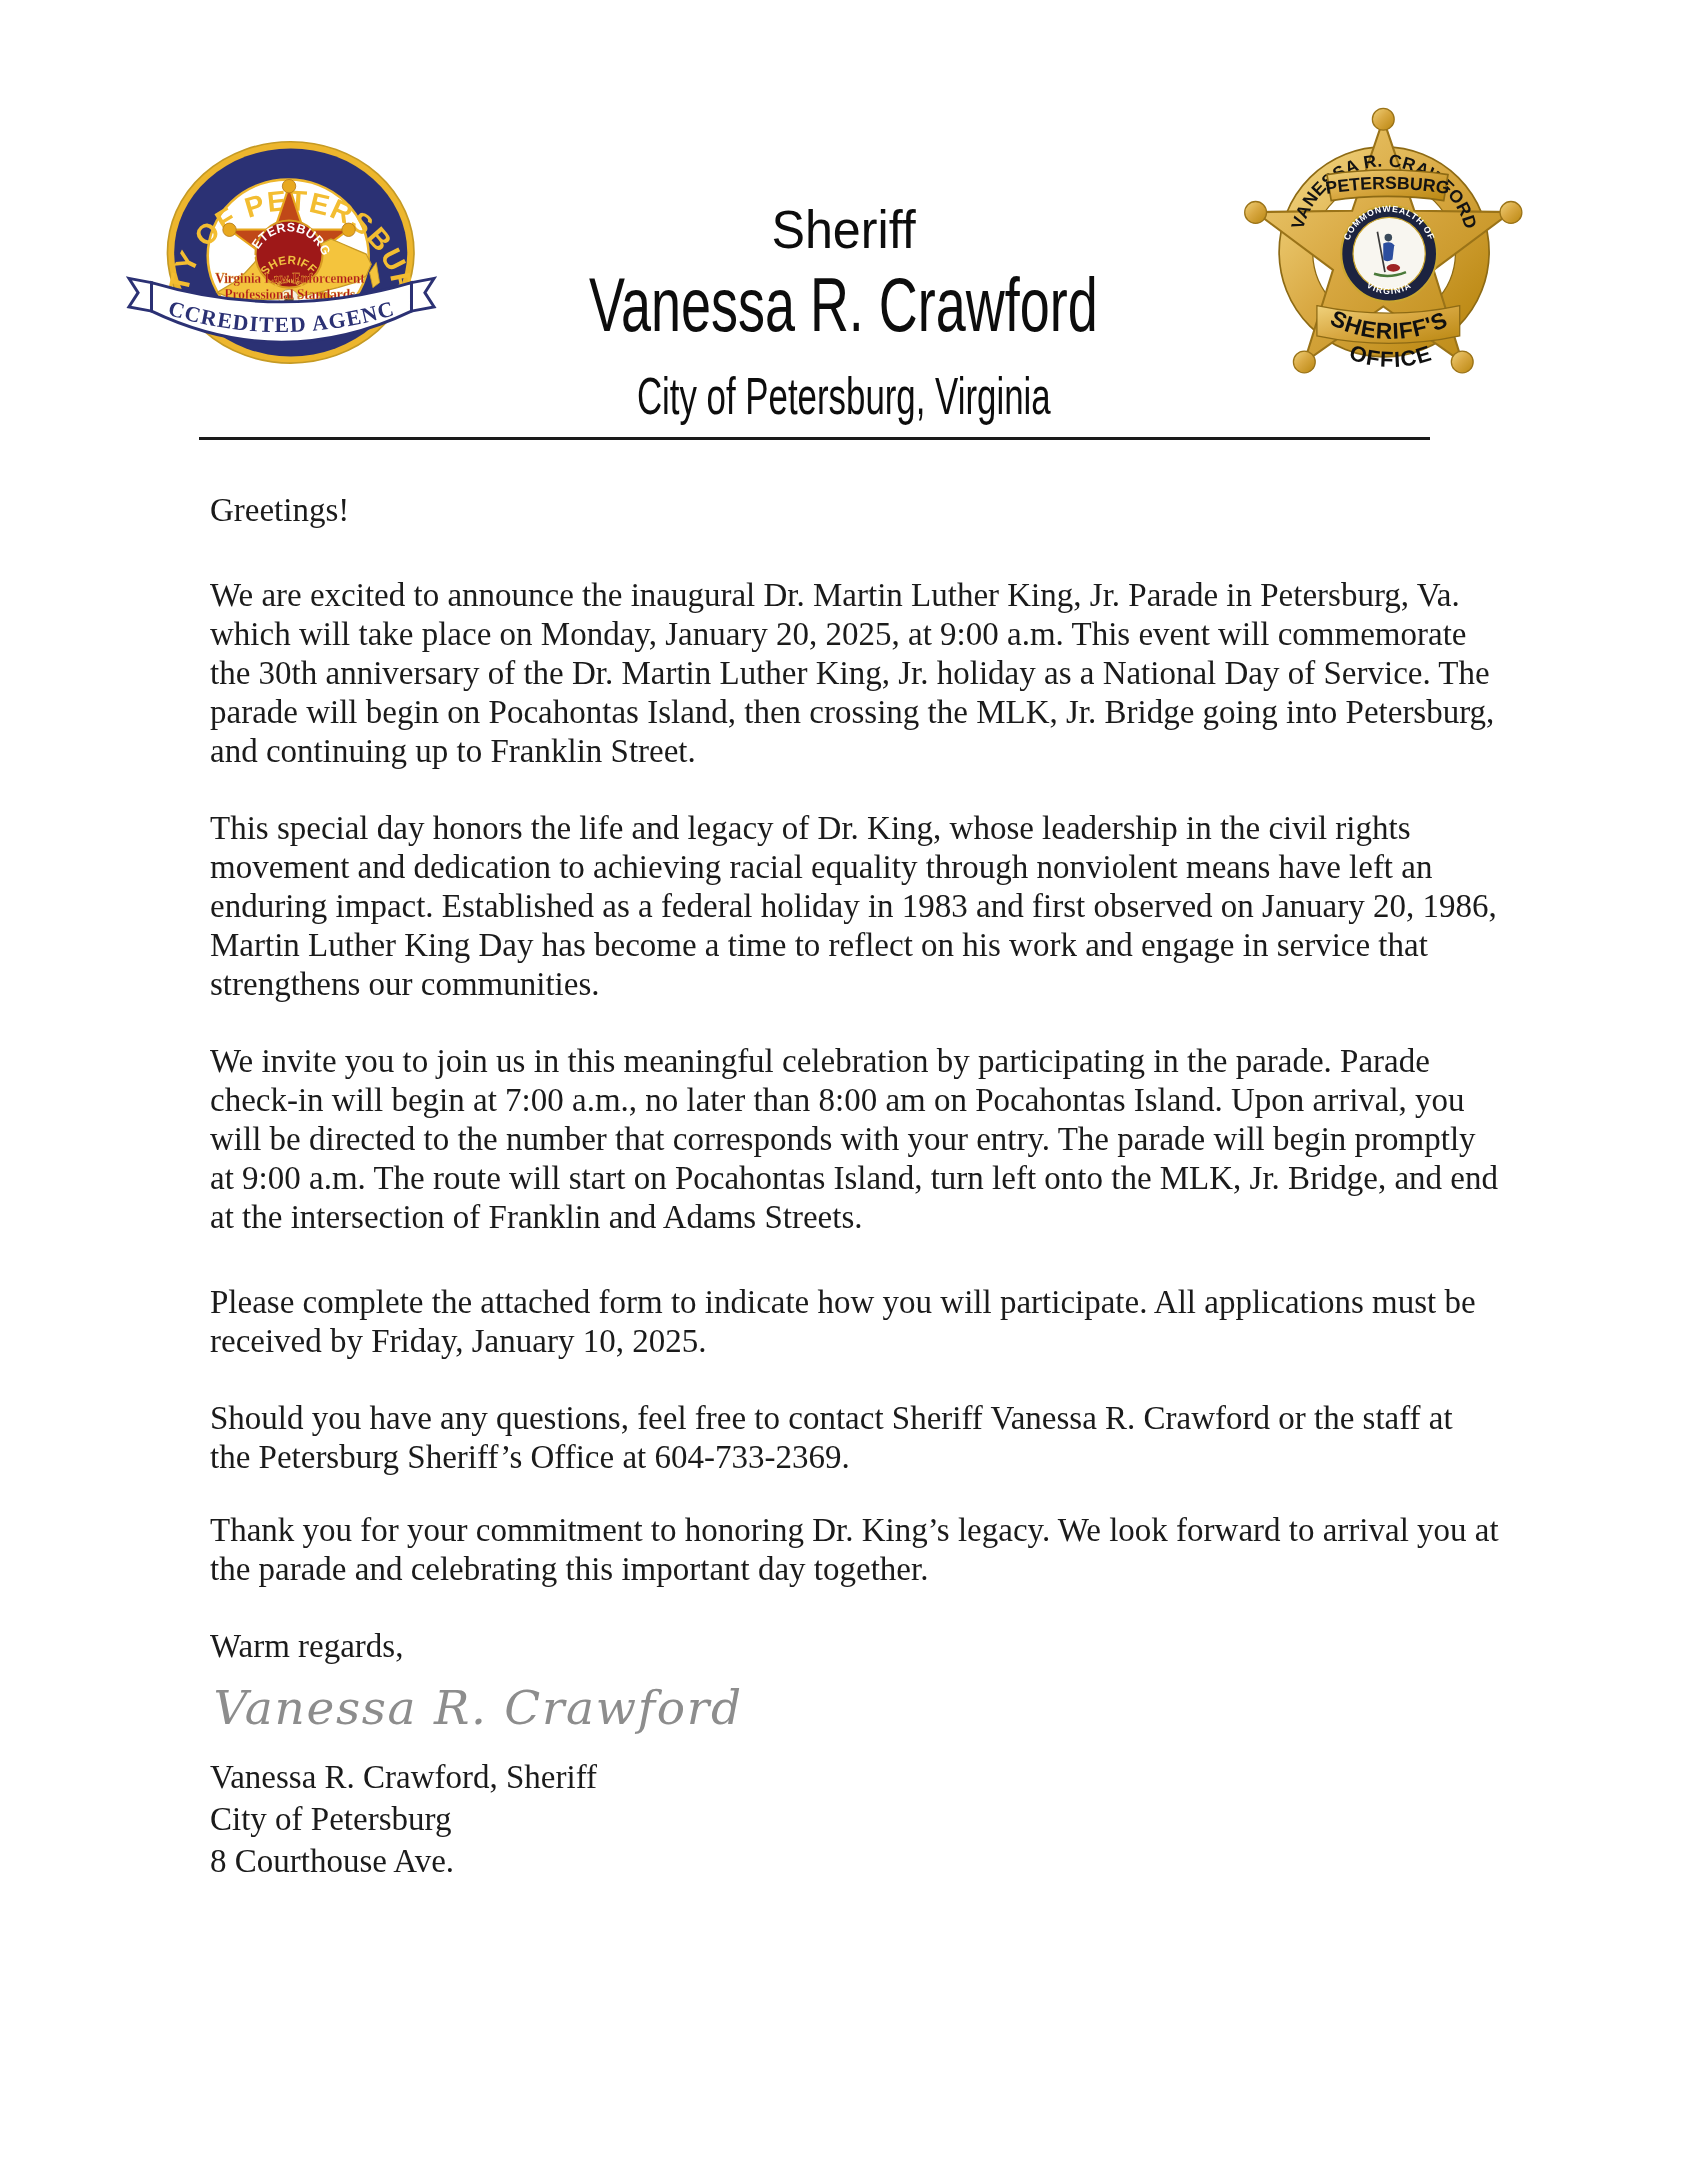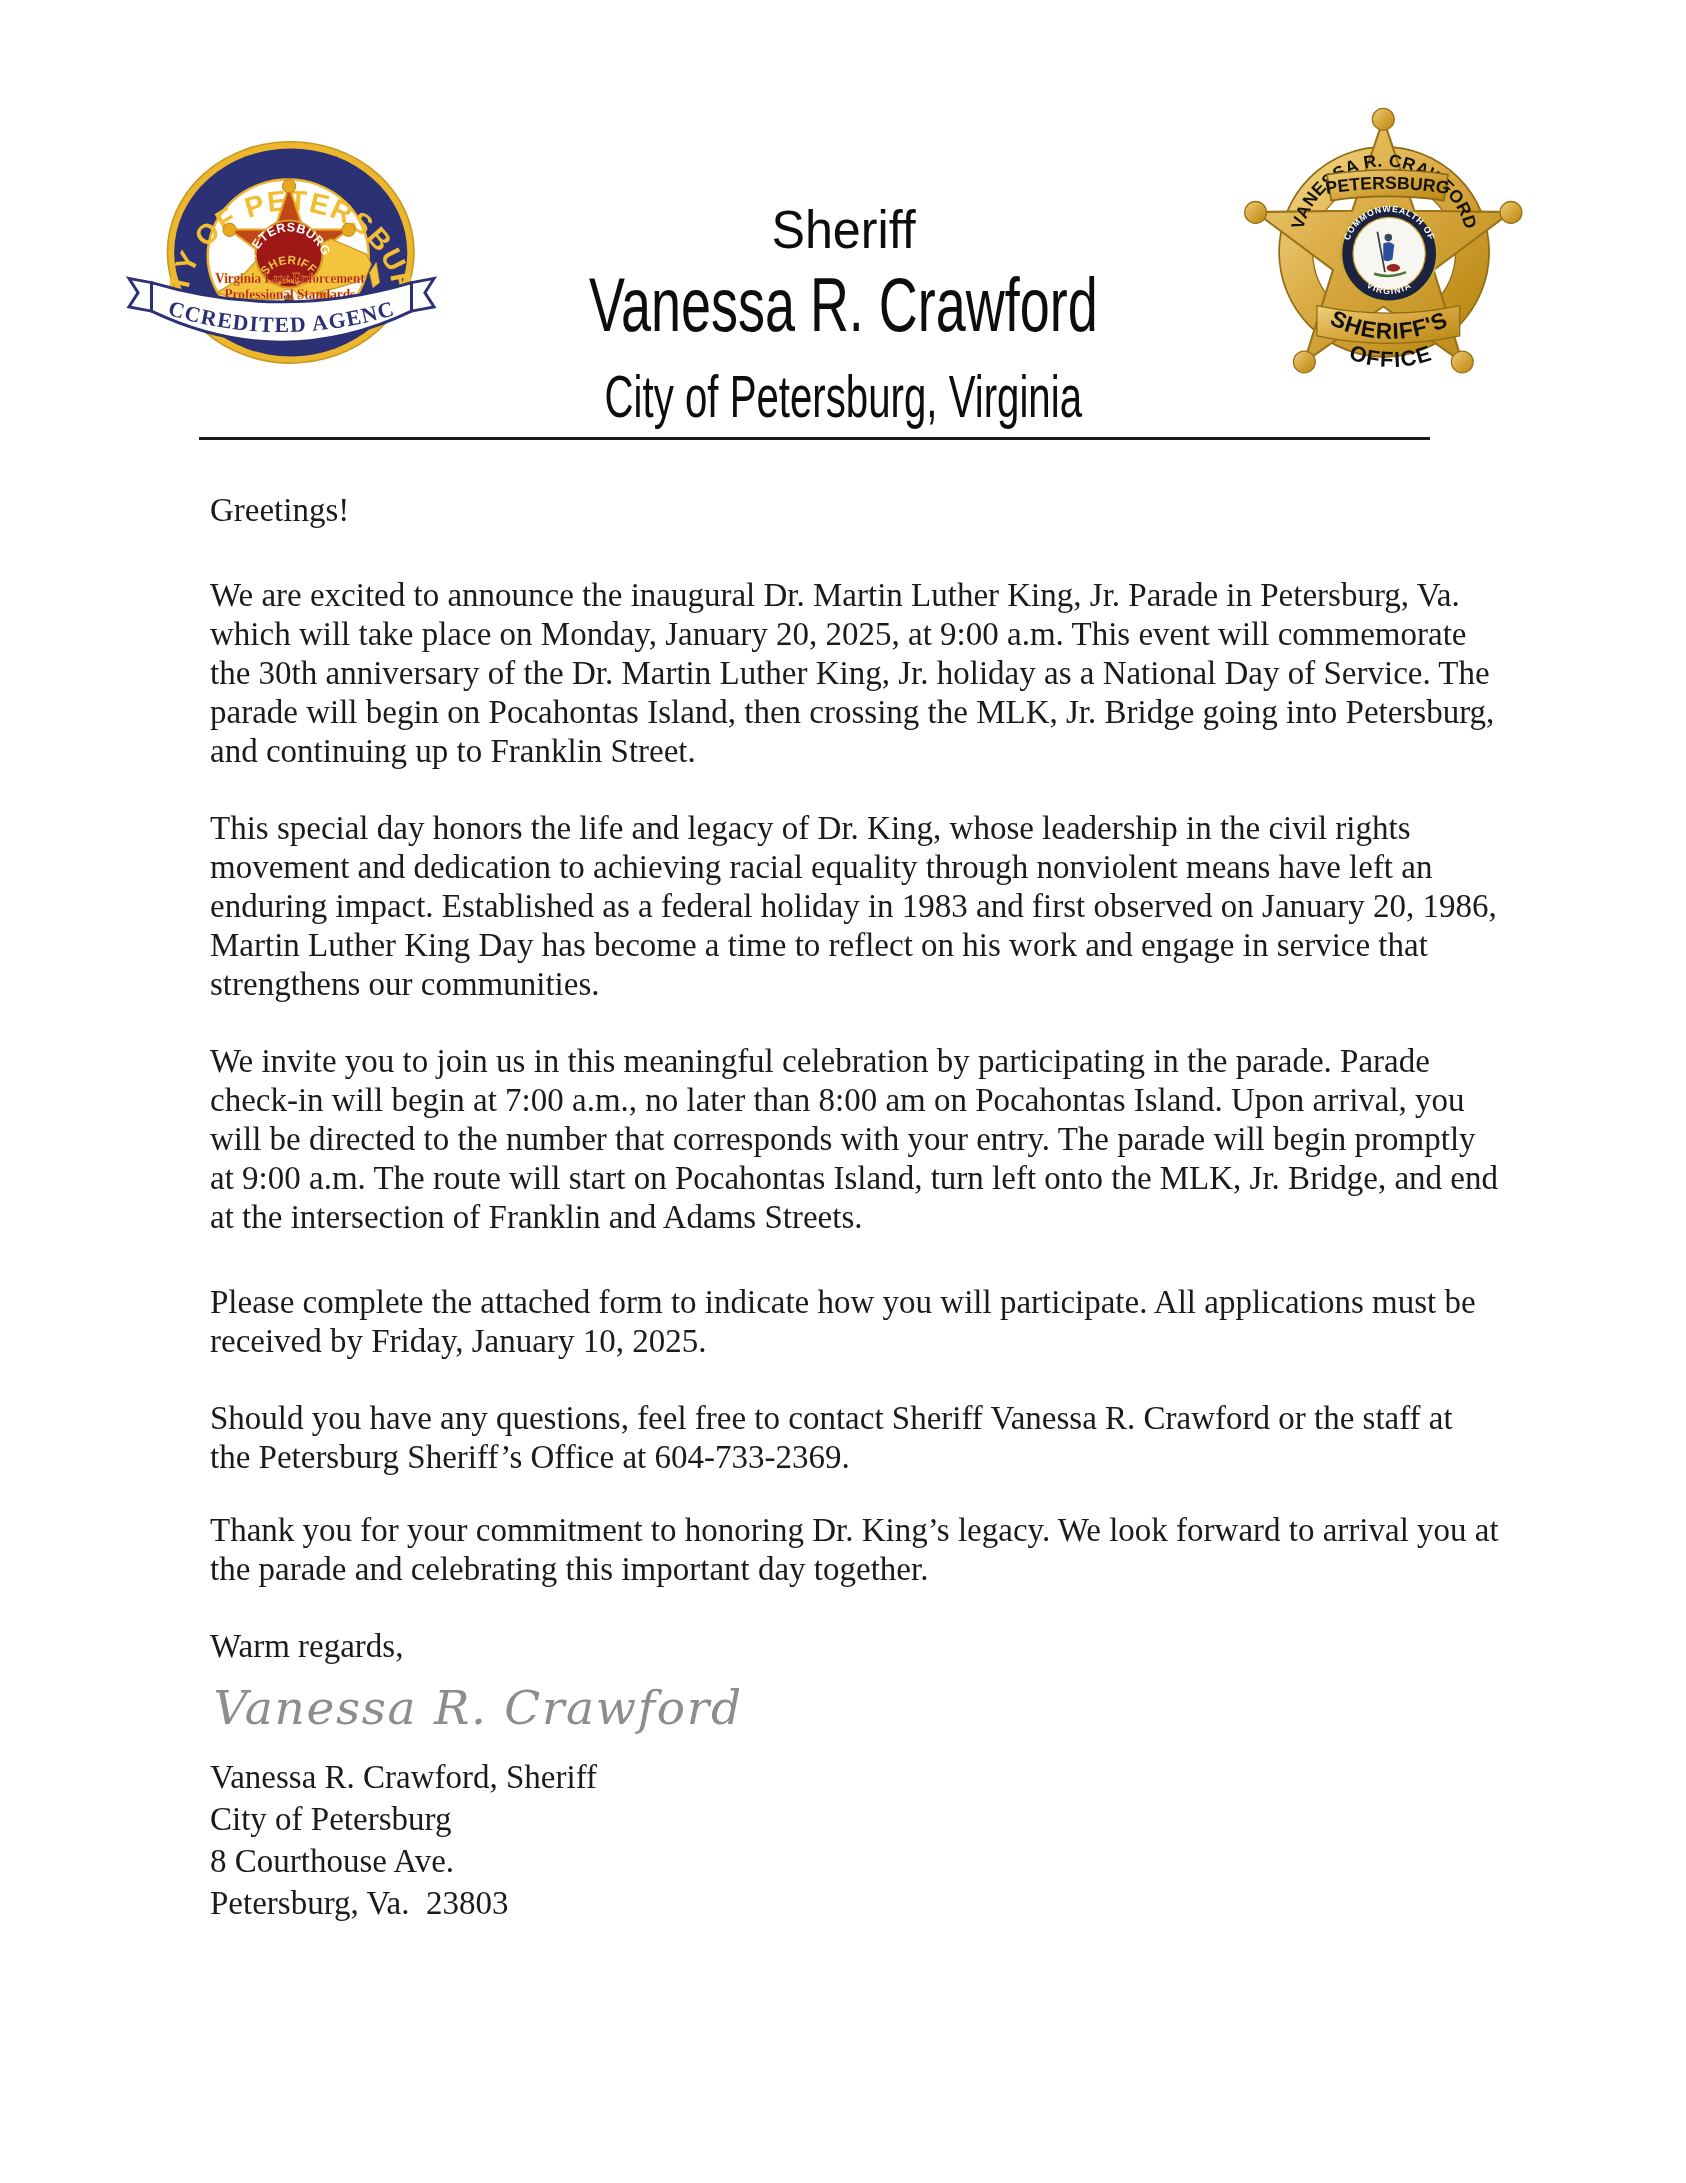--- a/index.html
+++ b/index.html
@@ -11,21 +11,21 @@
   .seal-left  { position:absolute; left:118px; top:71px;  width:327px; height:336px; }
   .badge-right{ position:absolute; left:1201px; top:67px; width:378px; height:353px; }
   .titles { position:absolute; left:0; right:0; top:200px; text-align:center;
             font-family:"Liberation Sans", sans-serif; color:#0d0d0d; }
   .titles .line { white-space:nowrap; }
   .titles .line > span { display:inline-block; transform-origin:50% 50%; }
   .t1 { font-size:54px; line-height:59px; }
   .t1 > span { transform:scaleX(0.93); }
   .t2 { font-size:76px; line-height:81px; margin-top:5px; }
   .t2 > span { transform:scaleX(0.71); }
-  .t3 { font-size:60px; line-height:65px; margin-top:18.5px; }
+  .t3 { font-size:52px; line-height:65px; margin-top:18.5px; }
   .t3 > span { transform:scaleX(0.67); }
   .rule { position:absolute; left:199px; top:437px; width:1231px; height:0;
           border-top:3.4px solid #1a1a1a; }
   
   .letter { position:absolute; left:210px; top:491px; width:1291px;
             font-size:33px; line-height:39px; }
   .letter p { margin:0 0 38px 0; }
   .letter p.greet { margin-bottom:46px; }
   .letter p.gap-before { margin-bottom:46px; }
   .letter p.tight { margin-bottom:34px; }
@@ -183,18 +183,17 @@
     <p class="gap-before">We invite you to join us in this meaningful celebration by participating in the parade. Parade check-in will begin at 7:00 a.m., no later than 8:00 am on Pocahontas Island. Upon arrival, you will be directed to the number that corresponds with your entry. The parade will begin promptly at 9:00 a.m. The route will start on Pocahontas Island, turn left onto the MLK, Jr. Bridge, and end at the intersection of Franklin and Adams Streets.</p>
     <p>Please complete the attached form to indicate how you will participate. All applications must be received by Friday, January 10, 2025.</p>
     <p class="tight">Should you have any questions, feel free to contact Sheriff Vanessa R. Crawford or the staff at the Petersburg Sheriff’s Office at 604-733-2369.</p>
     <p>Thank you for your commitment to honoring Dr. King’s legacy. We look forward to arrival you at the parade and celebrating this important day together.</p>
     <p class="closing">Warm regards,</p>
     <div class="script-sig">Vanessa R. Crawford</div>
     <div class="sig-block">
       <div>Vanessa R. Crawford, Sheriff</div>
       <div>City of Petersburg</div>
       <div>8 Courthouse Ave.</div>
-      <div>Petersburg, Va.&nbsp; 23803</div>
     </div>
   </main>
 
 </div>
 
 
 </body></html>

